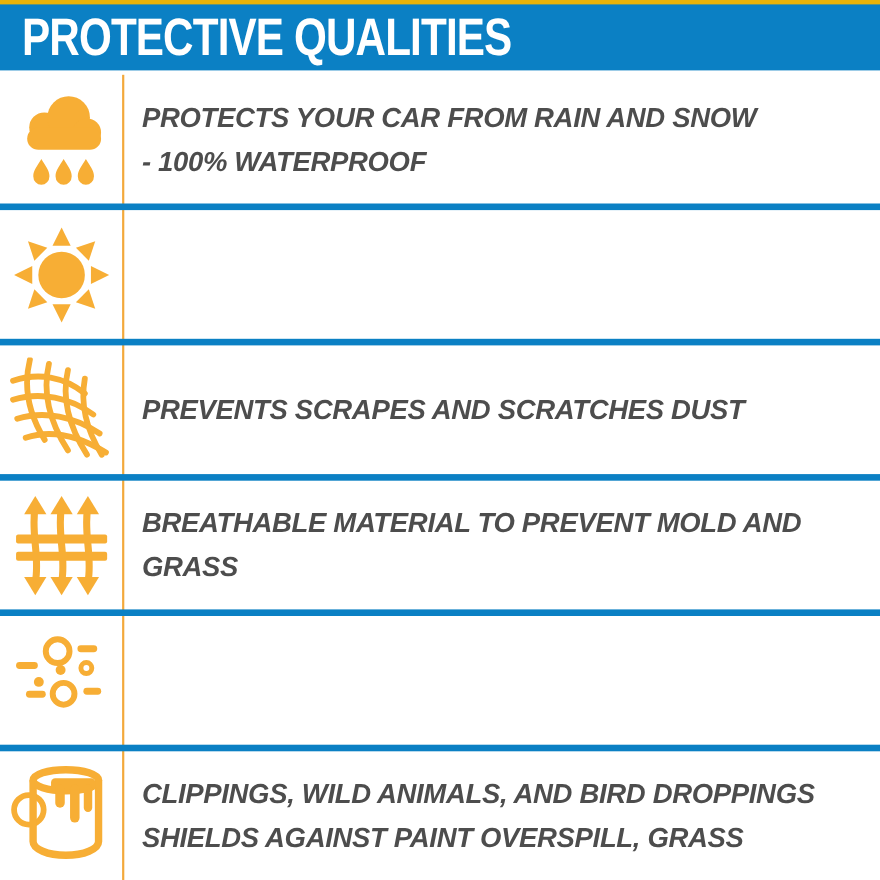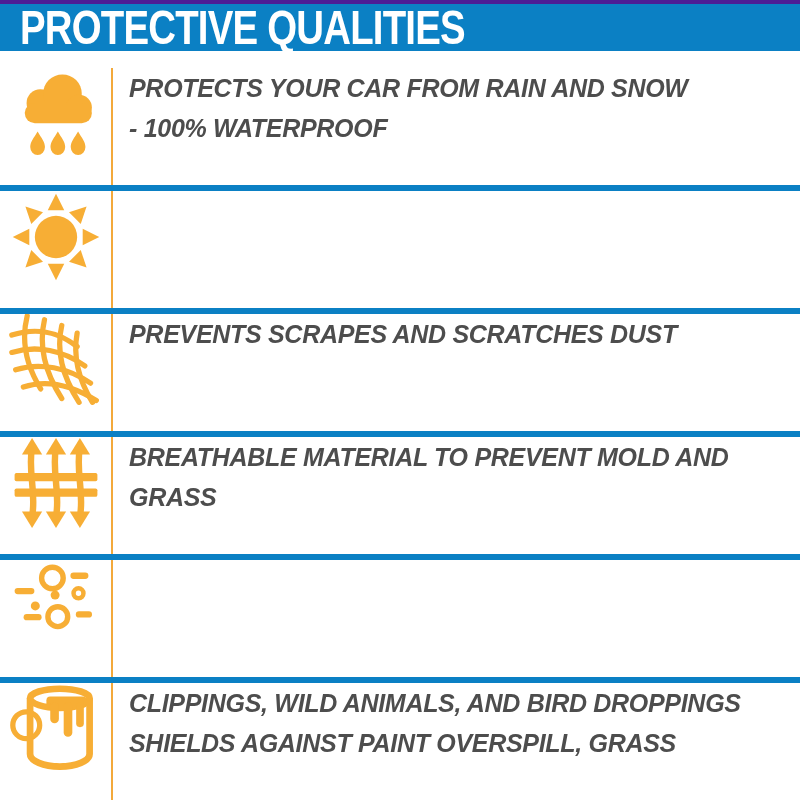--- a/index.html
+++ b/index.html
@@ -5,23 +5,23 @@
   html,body{margin:0;padding:0;background:#fff;}
   .page{
     position:relative;
     width:800px;height:800px;
     background:#ffffff;
     overflow:hidden;
     font-family:"Liberation Sans", sans-serif;
   }
   .header{
     box-sizing:border-box;
-    height:51px;
+    height:64px;
     background:#0b80c4;
-    border-top:4px solid #4c1d95;
+    border-top:4px solid #eab308;
     display:flex;align-items:center;
     padding-left:20px;
   }
   .header-title{
     color:#ffffff;
     font-weight:bold;
     font-size:48px;
     letter-spacing:-1px;
     white-space:nowrap;
     transform:scaleX(0.80);
@@ -36,21 +36,21 @@
   }
   .rows{
     position:absolute;
     left:0;right:0;top:68px;bottom:0;
     display:flex;flex-direction:column;
     z-index:2;
   }
   .row{
     flex:1;
     display:flex;
-    align-items:flex-start;
+    align-items:center;
     background:transparent;
   }
   .row.bordered{border-bottom:6px solid #0b80c4;}
   .icon-cell{
     width:112px;flex-shrink:0;
     display:flex;align-items:center;justify-content:center;
   }
   .text-cell{
     flex:1;
     display:flex;flex-direction:column;justify-content:center;

